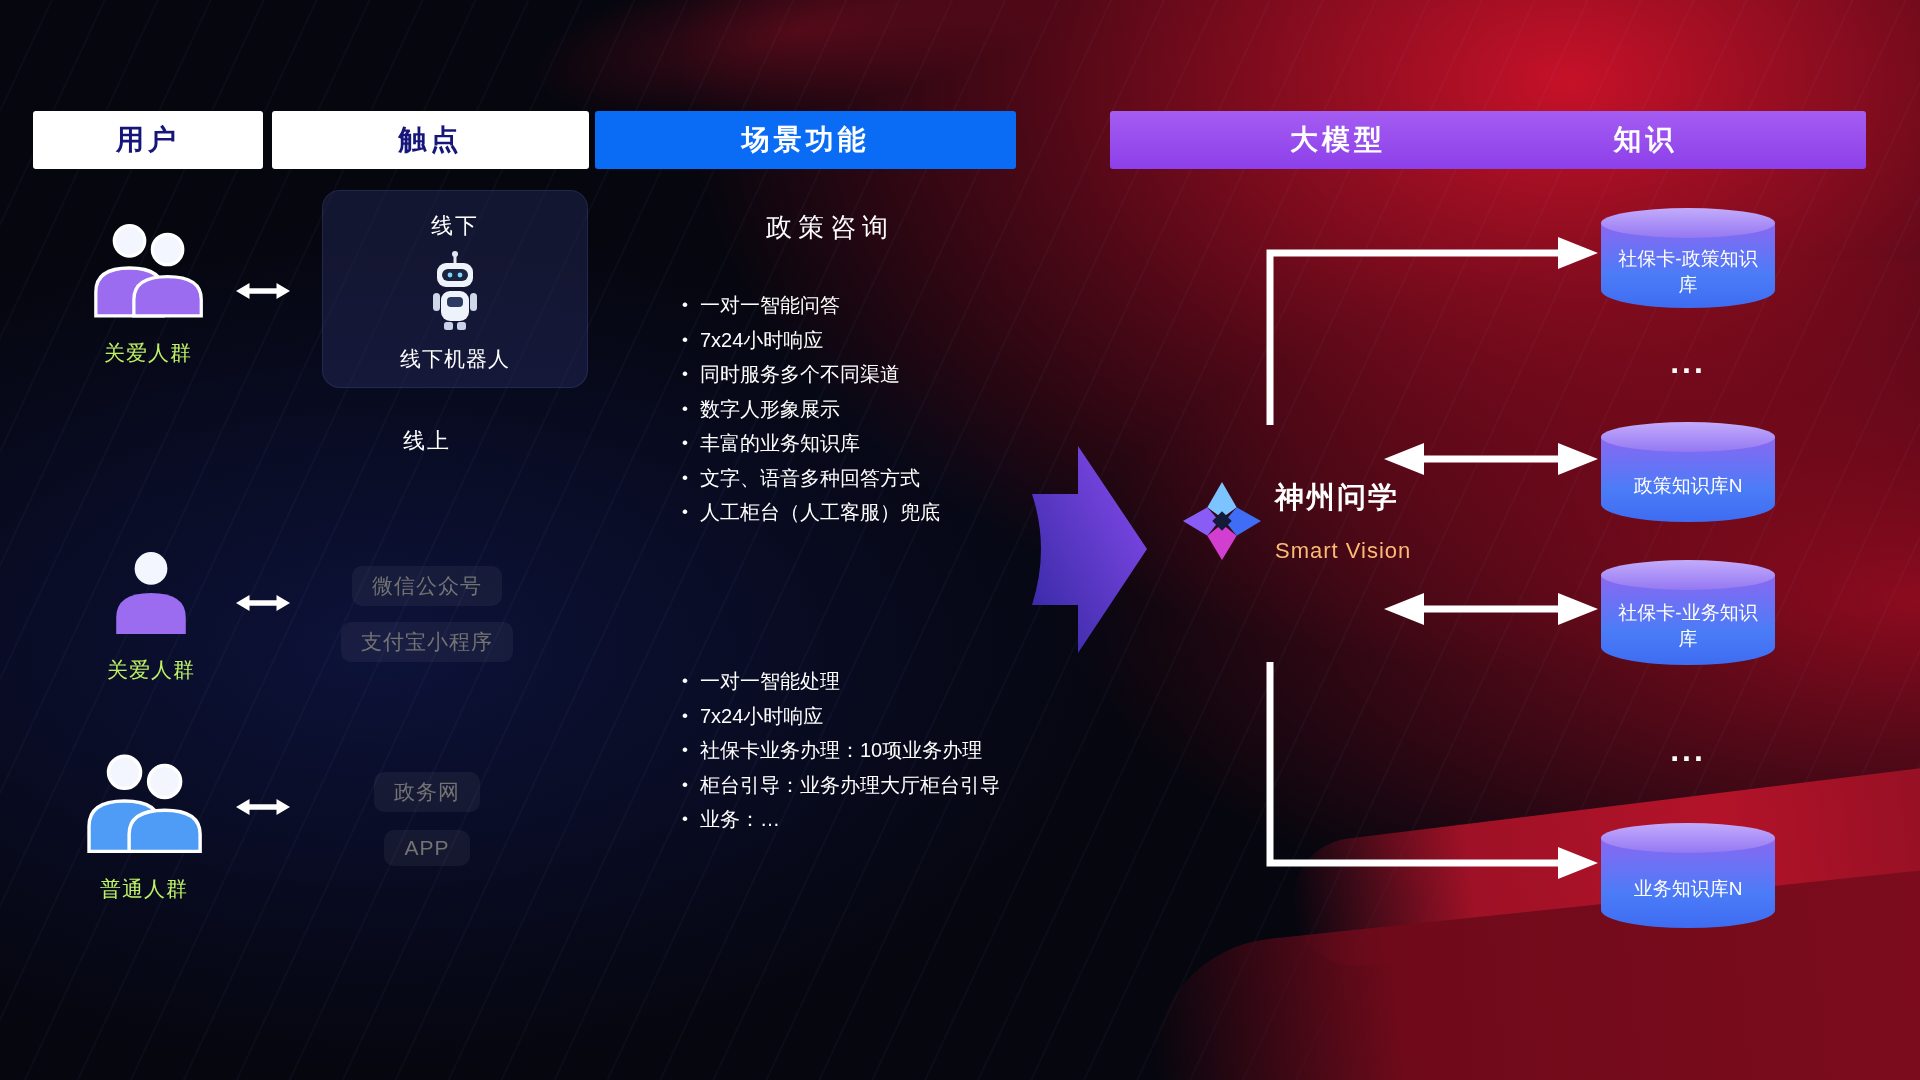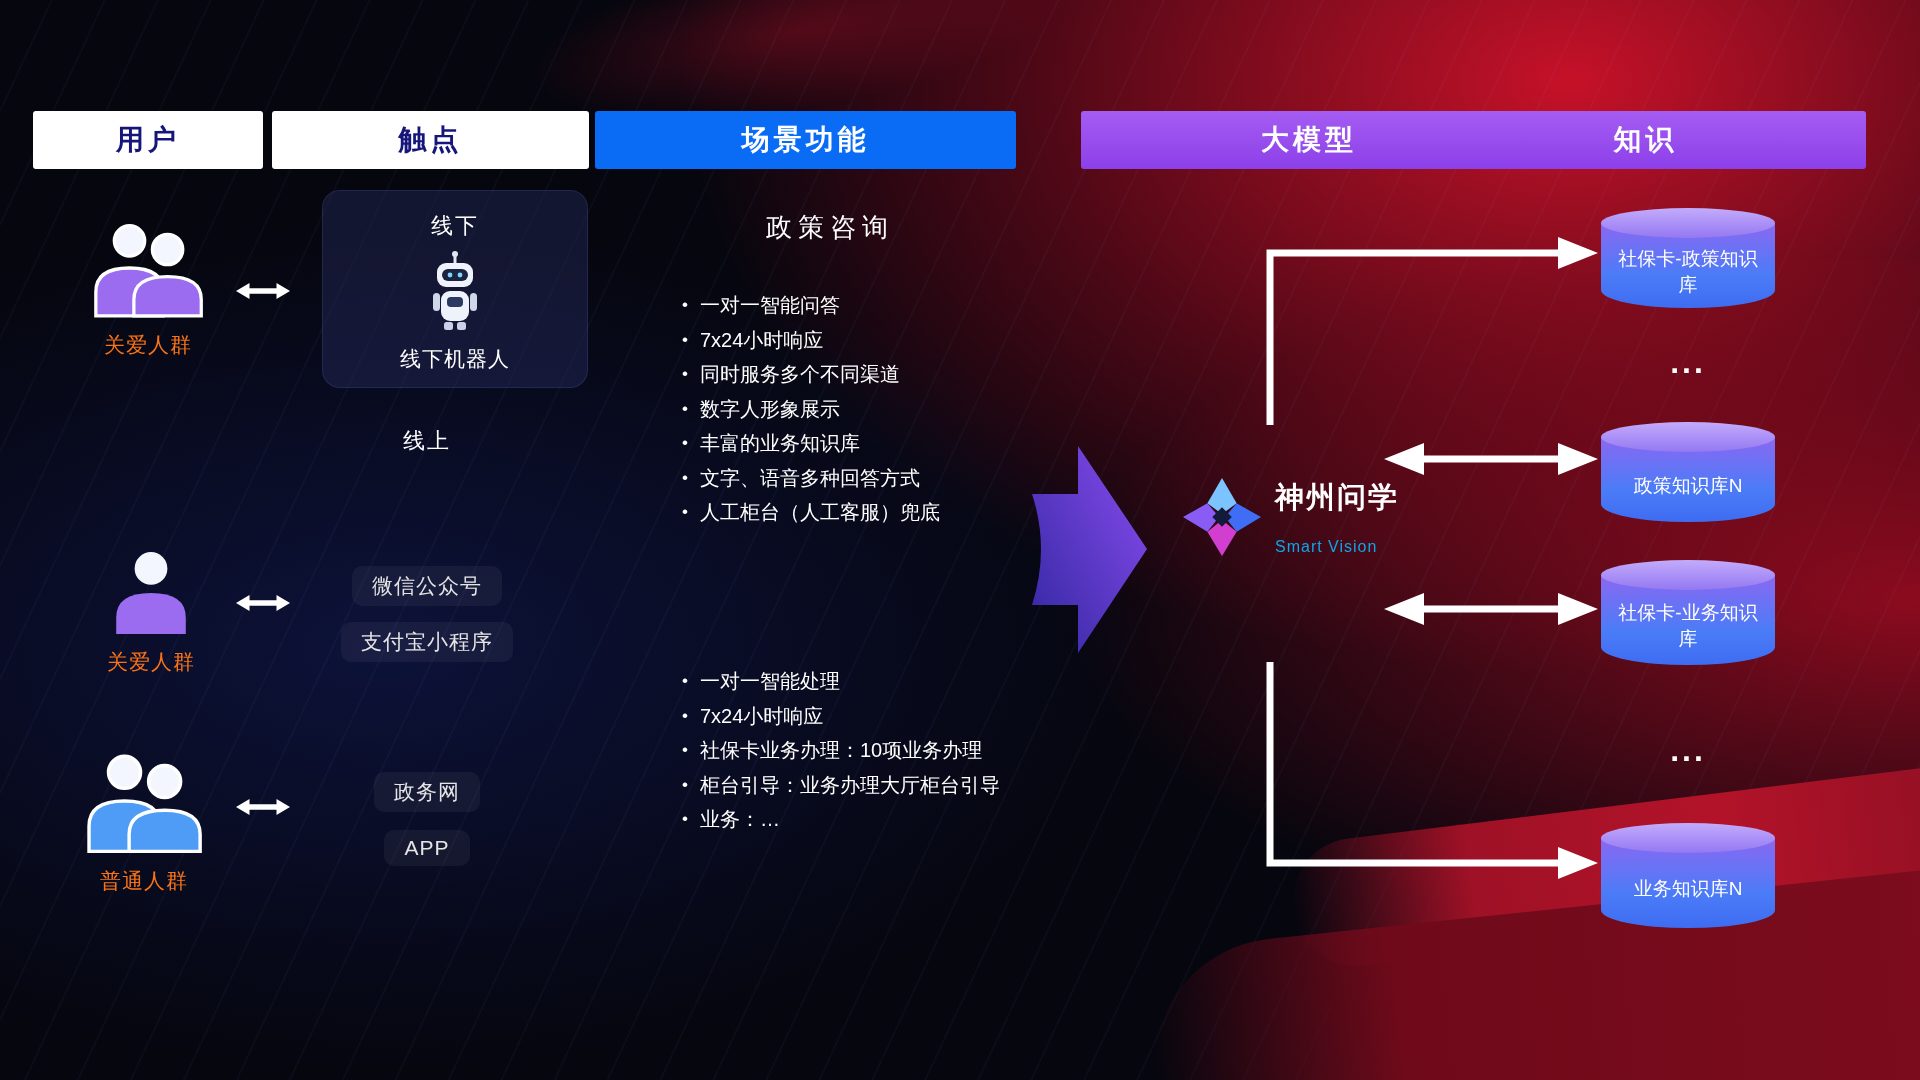--- a/index.html
+++ b/index.html
@@ -27,49 +27,49 @@
 
   
   .hdr{position:absolute;top:111px;height:58px;display:flex;align-items:center;justify-content:center;
     font-size:28px;font-weight:bold;letter-spacing:4px;border-radius:3px;}
   .hdr.light{background:#ffffff;color:#15157a;}
   .hdr.blue{background:#0a6cf5;color:#ffffff;}
   .hdr.purple{background:linear-gradient(180deg,#a55cf2,#8c3fe9);color:#ffffff;}
 
   
   .user{position:absolute;width:176px;display:flex;flex-direction:column;align-items:center;}
-  .user-label{color:#f97316;font-size:21px;margin-top:13px;letter-spacing:1px;}
+  .user-label{color:#bef264;font-size:21px;margin-top:21px;letter-spacing:1px;}
   .harrow{position:absolute;width:54px;height:26px;}
 
   
   .touch-card{position:absolute;left:294px;top:190px;width:266px;height:198px;
     background:rgba(38,42,92,.45);border:1px solid rgba(130,140,230,.14);border-radius:18px;
     display:flex;flex-direction:column;align-items:center;padding-top:20px;box-sizing:border-box;margin-left:28px;}
   .touch-title{color:#fff;font-size:22px;letter-spacing:2px;}
   .robot-wrap{margin-top:8px;}
   .touch-sub{color:#fff;font-size:21px;margin-top:8px;letter-spacing:1px;}
   .online-title{position:absolute;left:294px;top:426px;width:266px;text-align:center;
     color:#fff;font-size:22px;letter-spacing:2px;}
   .channel{position:absolute;left:294px;width:266px;text-align:center;}
-  .channel span{display:inline-block;color:#e5e5e5;font-size:21px;padding:6px 20px;
+  .channel span{display:inline-block;color:#737373;font-size:21px;padding:6px 20px;
     background:rgba(255,255,255,.05);border-radius:10px;letter-spacing:1px;}
 
   
   .scene-title{position:absolute;left:650px;width:360px;text-align:center;color:#fff;
     font-size:26px;letter-spacing:6px;}
   .scene-list{position:absolute;left:682px;margin:0;padding:0;list-style:none;}
   .scene-list li{color:#fff;font-size:20px;line-height:32.5px;white-space:nowrap;}
   .scene-list li::before{content:"•";margin-right:12px;font-size:17px;position:relative;top:-2px;}
 
   
   .big-arrow{position:absolute;left:1032px;top:432px;}
   .logo{position:absolute;left:1183px;top:478px;display:flex;align-items:center;}
   .logo-txt{margin-left:14px;display:flex;flex-direction:column;}
   .logo-name{color:#fff;font-size:29px;font-weight:bold;letter-spacing:2px;}
-  .logo-sub{color:#0ea5e9;font-size:16px;letter-spacing:1px;margin-top:20px;}
+  .logo-sub{color:#fdba74;font-size:22px;letter-spacing:1px;margin-top:20px;}
 
   
   .connectors{position:absolute;left:0;top:0;pointer-events:none;}
 
   
   .cyl{position:absolute;left:1601px;width:174px;}
   .cyl-top{position:absolute;top:0;left:0;right:0;height:30px;border-radius:50%;
     background:linear-gradient(180deg,#c3abfb,#9478f3);z-index:2;}
   .cyl-body{position:absolute;top:15px;left:0;right:0;bottom:0;
     background:linear-gradient(180deg,#8a68f2 0%, #4b7cf7 62%, #3e6cf2 100%);
@@ -88,21 +88,21 @@
   <div class="bg bg-red-right"></div>
   <div class="bg bg-red-slash"></div>
   <div class="bg bg-blue"></div>
   <div class="bg bg-streaks"></div>
   <div class="bg bg-band"></div>
   <div class="bg bg-band2"></div>
 
   <div class="hdr light" style="left:33px;width:230px;">用户</div>
   <div class="hdr light" style="left:272px;width:317px;">触点</div>
   <div class="hdr blue" style="left:595px;width:421px;">场景功能</div>
-  <div class="hdr purple" style="left:1081px;width:456px;">大模型</div>
+  <div class="hdr purple" style="left:1110px;width:456px;">大模型</div>
   <div class="hdr purple" style="left:1425px;width:441px;">知识</div>
 
   <div class="user" style="left:60px;top:218px;">
     <svg width="120" height="100" viewBox="0 0 110 92">
       <circle cx="38" cy="21" r="14" fill="#f4f6ff" stroke="#ffffff" stroke-width="3"></circle>
       <path d="M7 90 V68 Q7 46 38 46 Q69 46 69 68 V90 Z" fill="#9b6cf0" stroke="#ffffff" stroke-width="3"></path>
       <circle cx="73" cy="29" r="14" fill="#f4f6ff" stroke="#ffffff" stroke-width="3"></circle>
       <path d="M42 90 V75 Q42 54 73 54 Q104 54 104 75 V90 Z" fill="#9b6cf0" stroke="#ffffff" stroke-width="3"></path>
     </svg>
     <div class="user-label">关爱人群</div>

